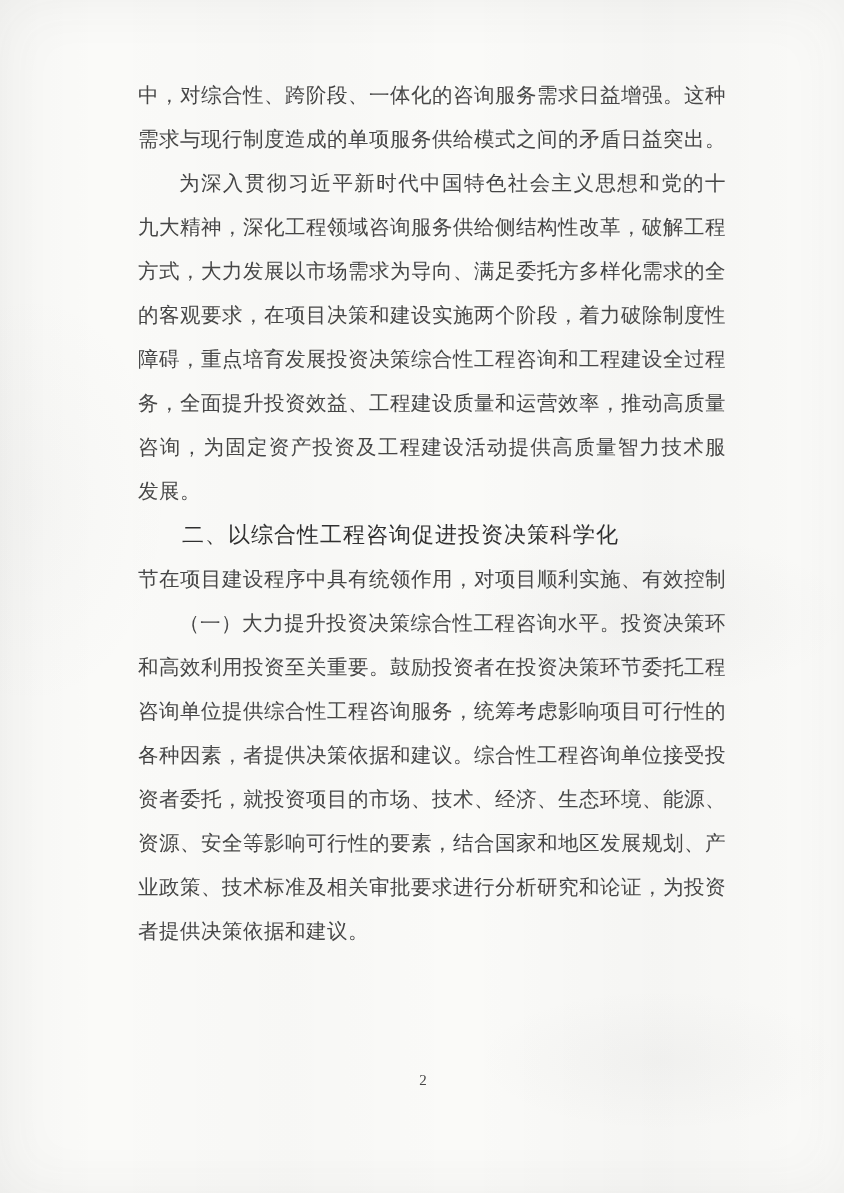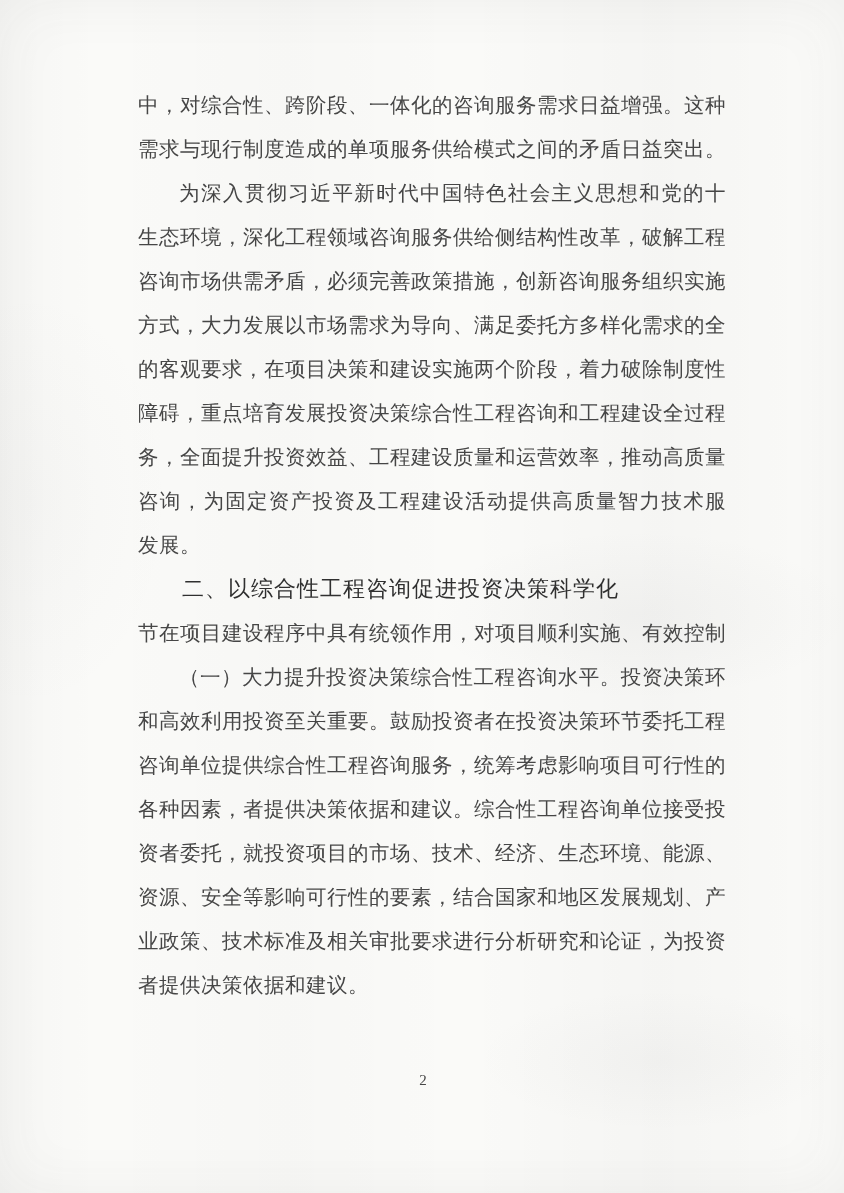--- a/index.html
+++ b/index.html
@@ -22,21 +22,21 @@
       radial-gradient(ellipse 300px 120px at 640px 615px, rgba(120,120,125,0.05), rgba(0,0,0,0) 70%),
       radial-gradient(ellipse 260px 100px at 660px 1060px, rgba(120,120,125,0.045), rgba(0,0,0,0) 70%),
       radial-gradient(ellipse 200px 300px at 30px 500px, rgba(120,120,125,0.03), rgba(0,0,0,0) 70%),
       linear-gradient(90deg, rgba(0,0,0,0.015) 0%, rgba(0,0,0,0) 12%, rgba(0,0,0,0.012) 34%, rgba(0,0,0,0) 55%, rgba(0,0,0,0.018) 78%, rgba(0,0,0,0) 100%),
       var(--paper, #fafaf8);
     box-shadow: inset 0 0 60px rgba(60,60,65,0.06);
   }
   .text-block {
     position: absolute;
     left: 138px;
-    top: 83px;
+    top: 73px;
     width: 588px;
   }
   .para { margin: 0; padding: 0; }
   .line {
     height: 44px;
     line-height: 44px;
     font-size: 20.5px;
     color: var(--ink, #464646);
     text-align: justify;
     text-align-last: justify;
@@ -67,22 +67,21 @@
 <body style="--paper: #fafaf8; --ink: #464646; --ink-heading: #303030;">
 
 <div class="page">
   <div class="text-block">
       <div class="para body">
         <div class="line">中，对综合性、跨阶段、一体化的咨询服务需求日益增强。这种</div>
         <div class="line last">需求与现行制度造成的单项服务供给模式之间的矛盾日益突出。</div>
       </div>
       <div class="para body">
         <div class="line indent">为深入贯彻习近平新时代中国特色社会主义思想和党的十</div>
-        <div class="line">生态环境，深化工程领域咨询服务供给侧结构性改革，破解工程</div>
-        <div class="line">咨询市场供需矛盾，必须完善政策措施，创新咨询服务组织实施</div>
+        <div class="line">九大精神，深化工程领域咨询服务供给侧结构性改革，破解工程</div>
         <div class="line">方式，大力发展以市场需求为导向、满足委托方多样化需求的全</div>
         <div class="line">的客观要求，在项目决策和建设实施两个阶段，着力破除制度性</div>
         <div class="line">障碍，重点培育发展投资决策综合性工程咨询和工程建设全过程</div>
         <div class="line">务，全面提升投资效益、工程建设质量和运营效率，推动高质量</div>
         <div class="line">咨询，为固定资产投资及工程建设活动提供高质量智力技术服</div>
         <div class="line last">发展。</div>
       </div>
       <div class="para heading">
         <div class="line last indent">二、以综合性工程咨询促进投资决策科学化</div>
       </div>

